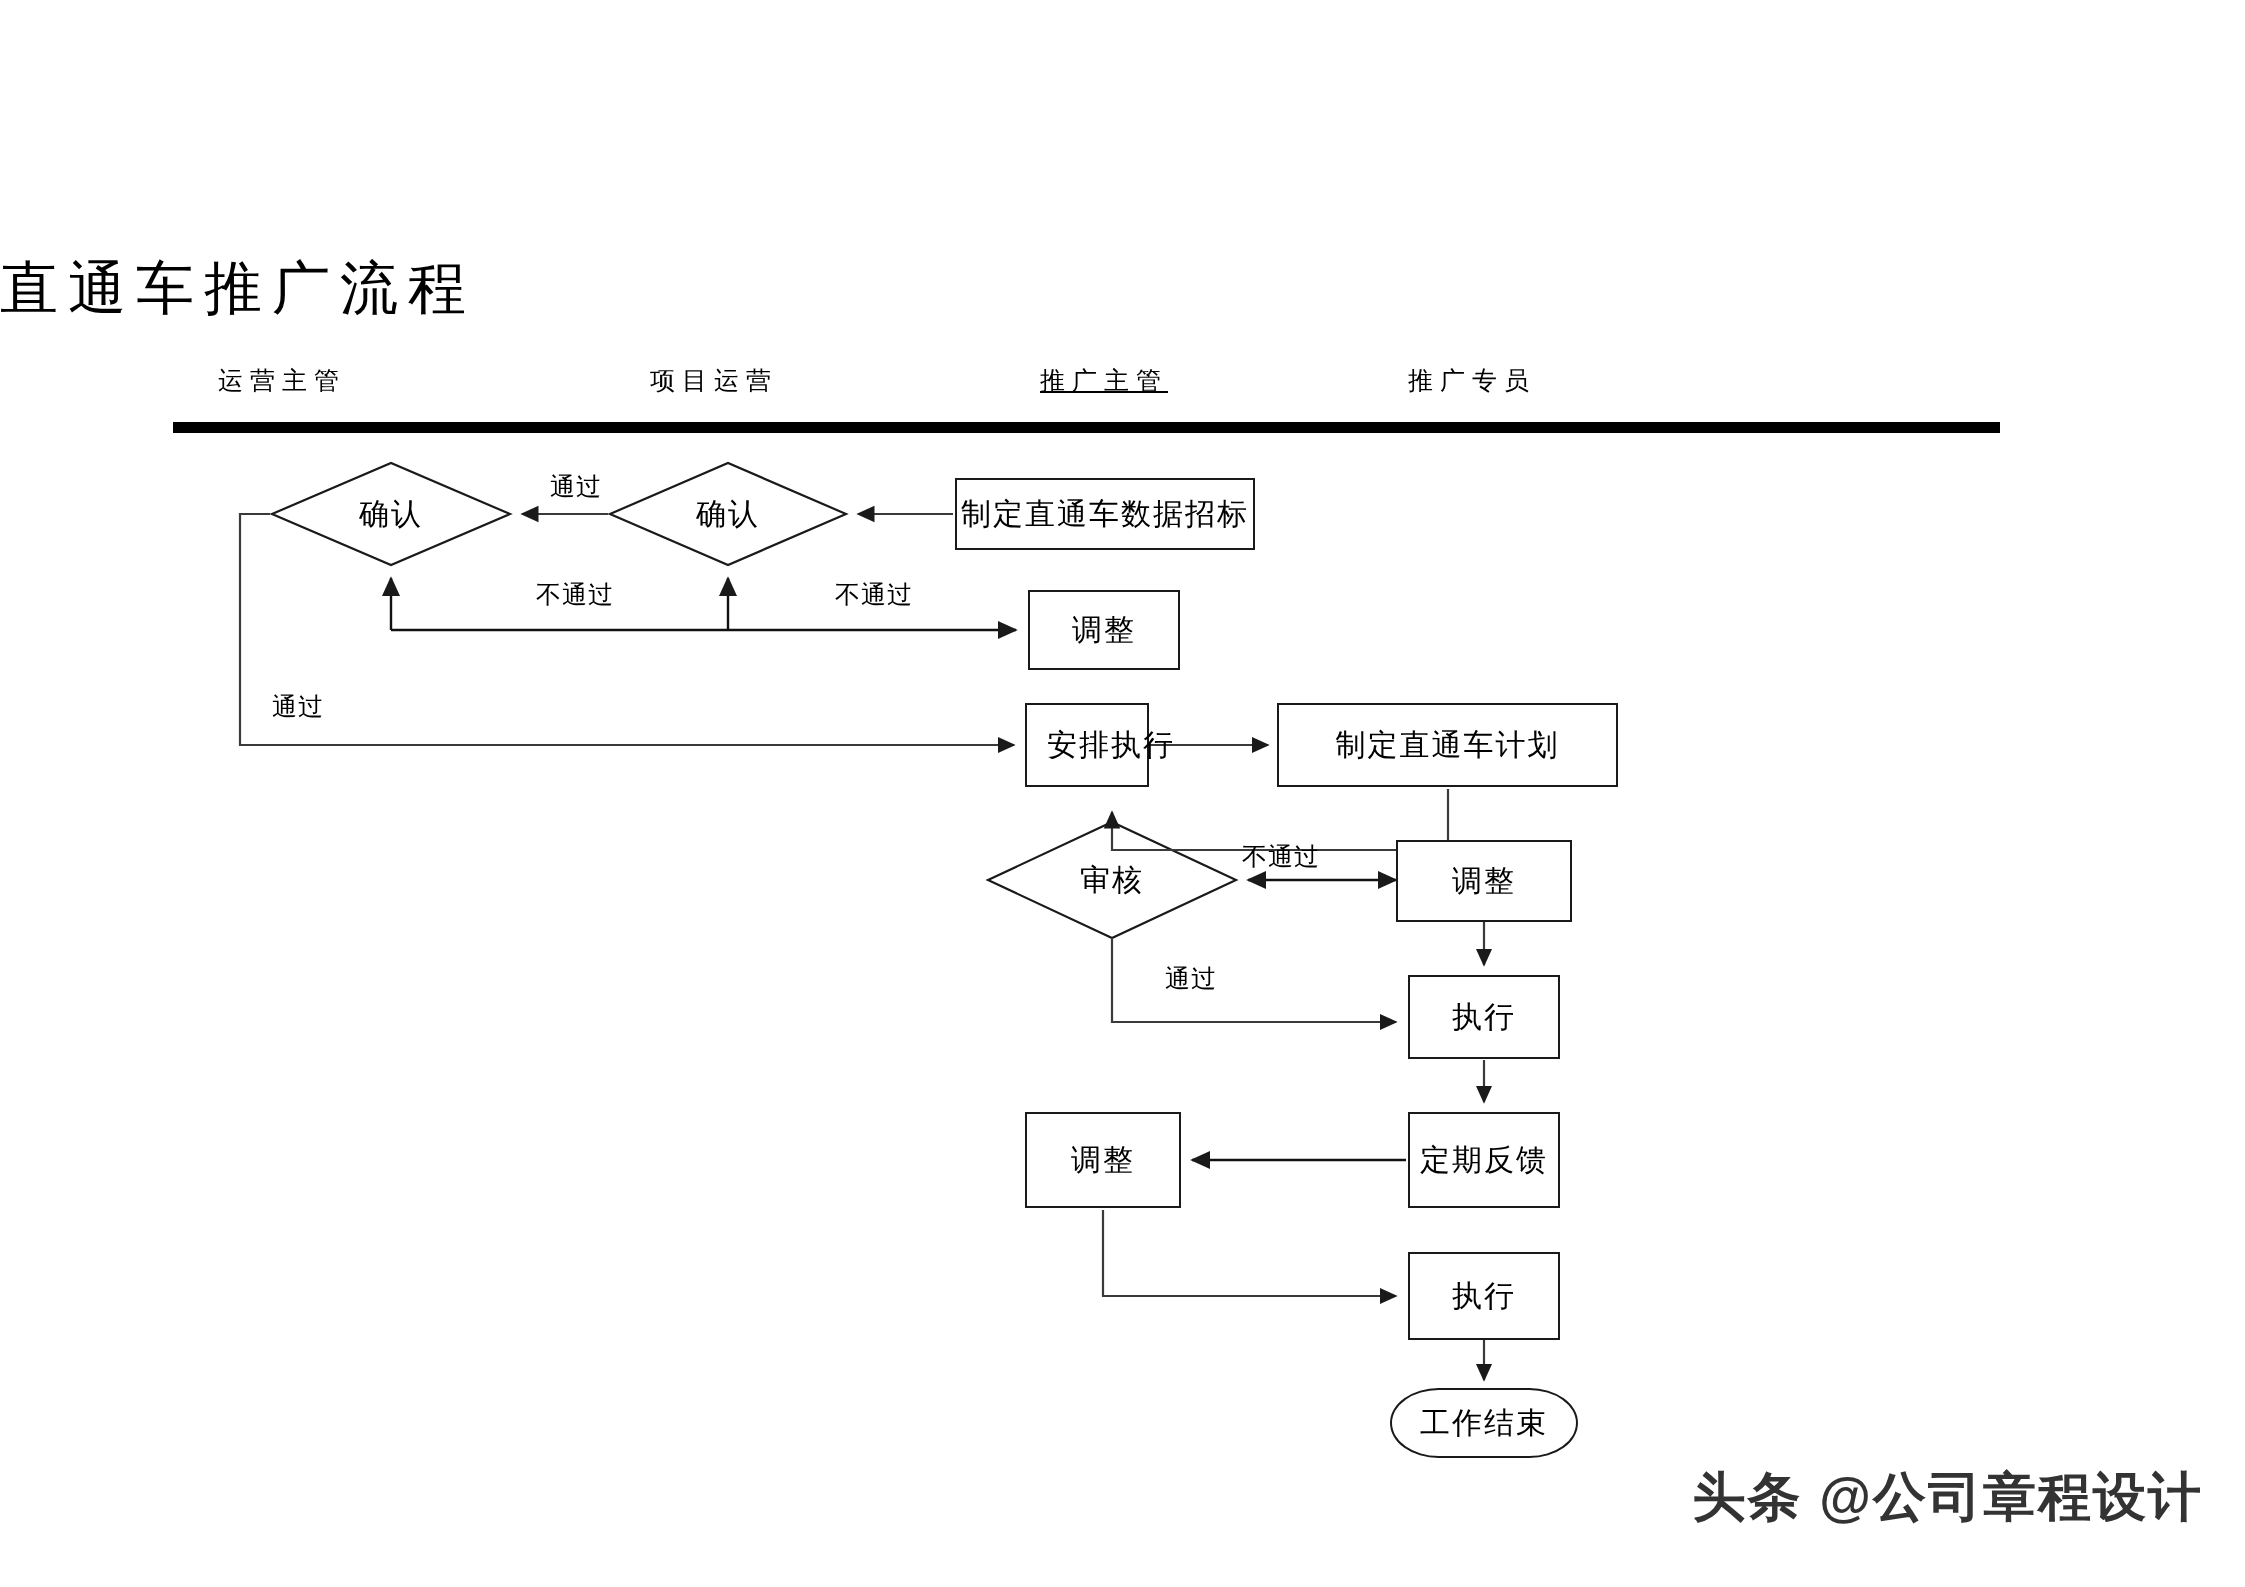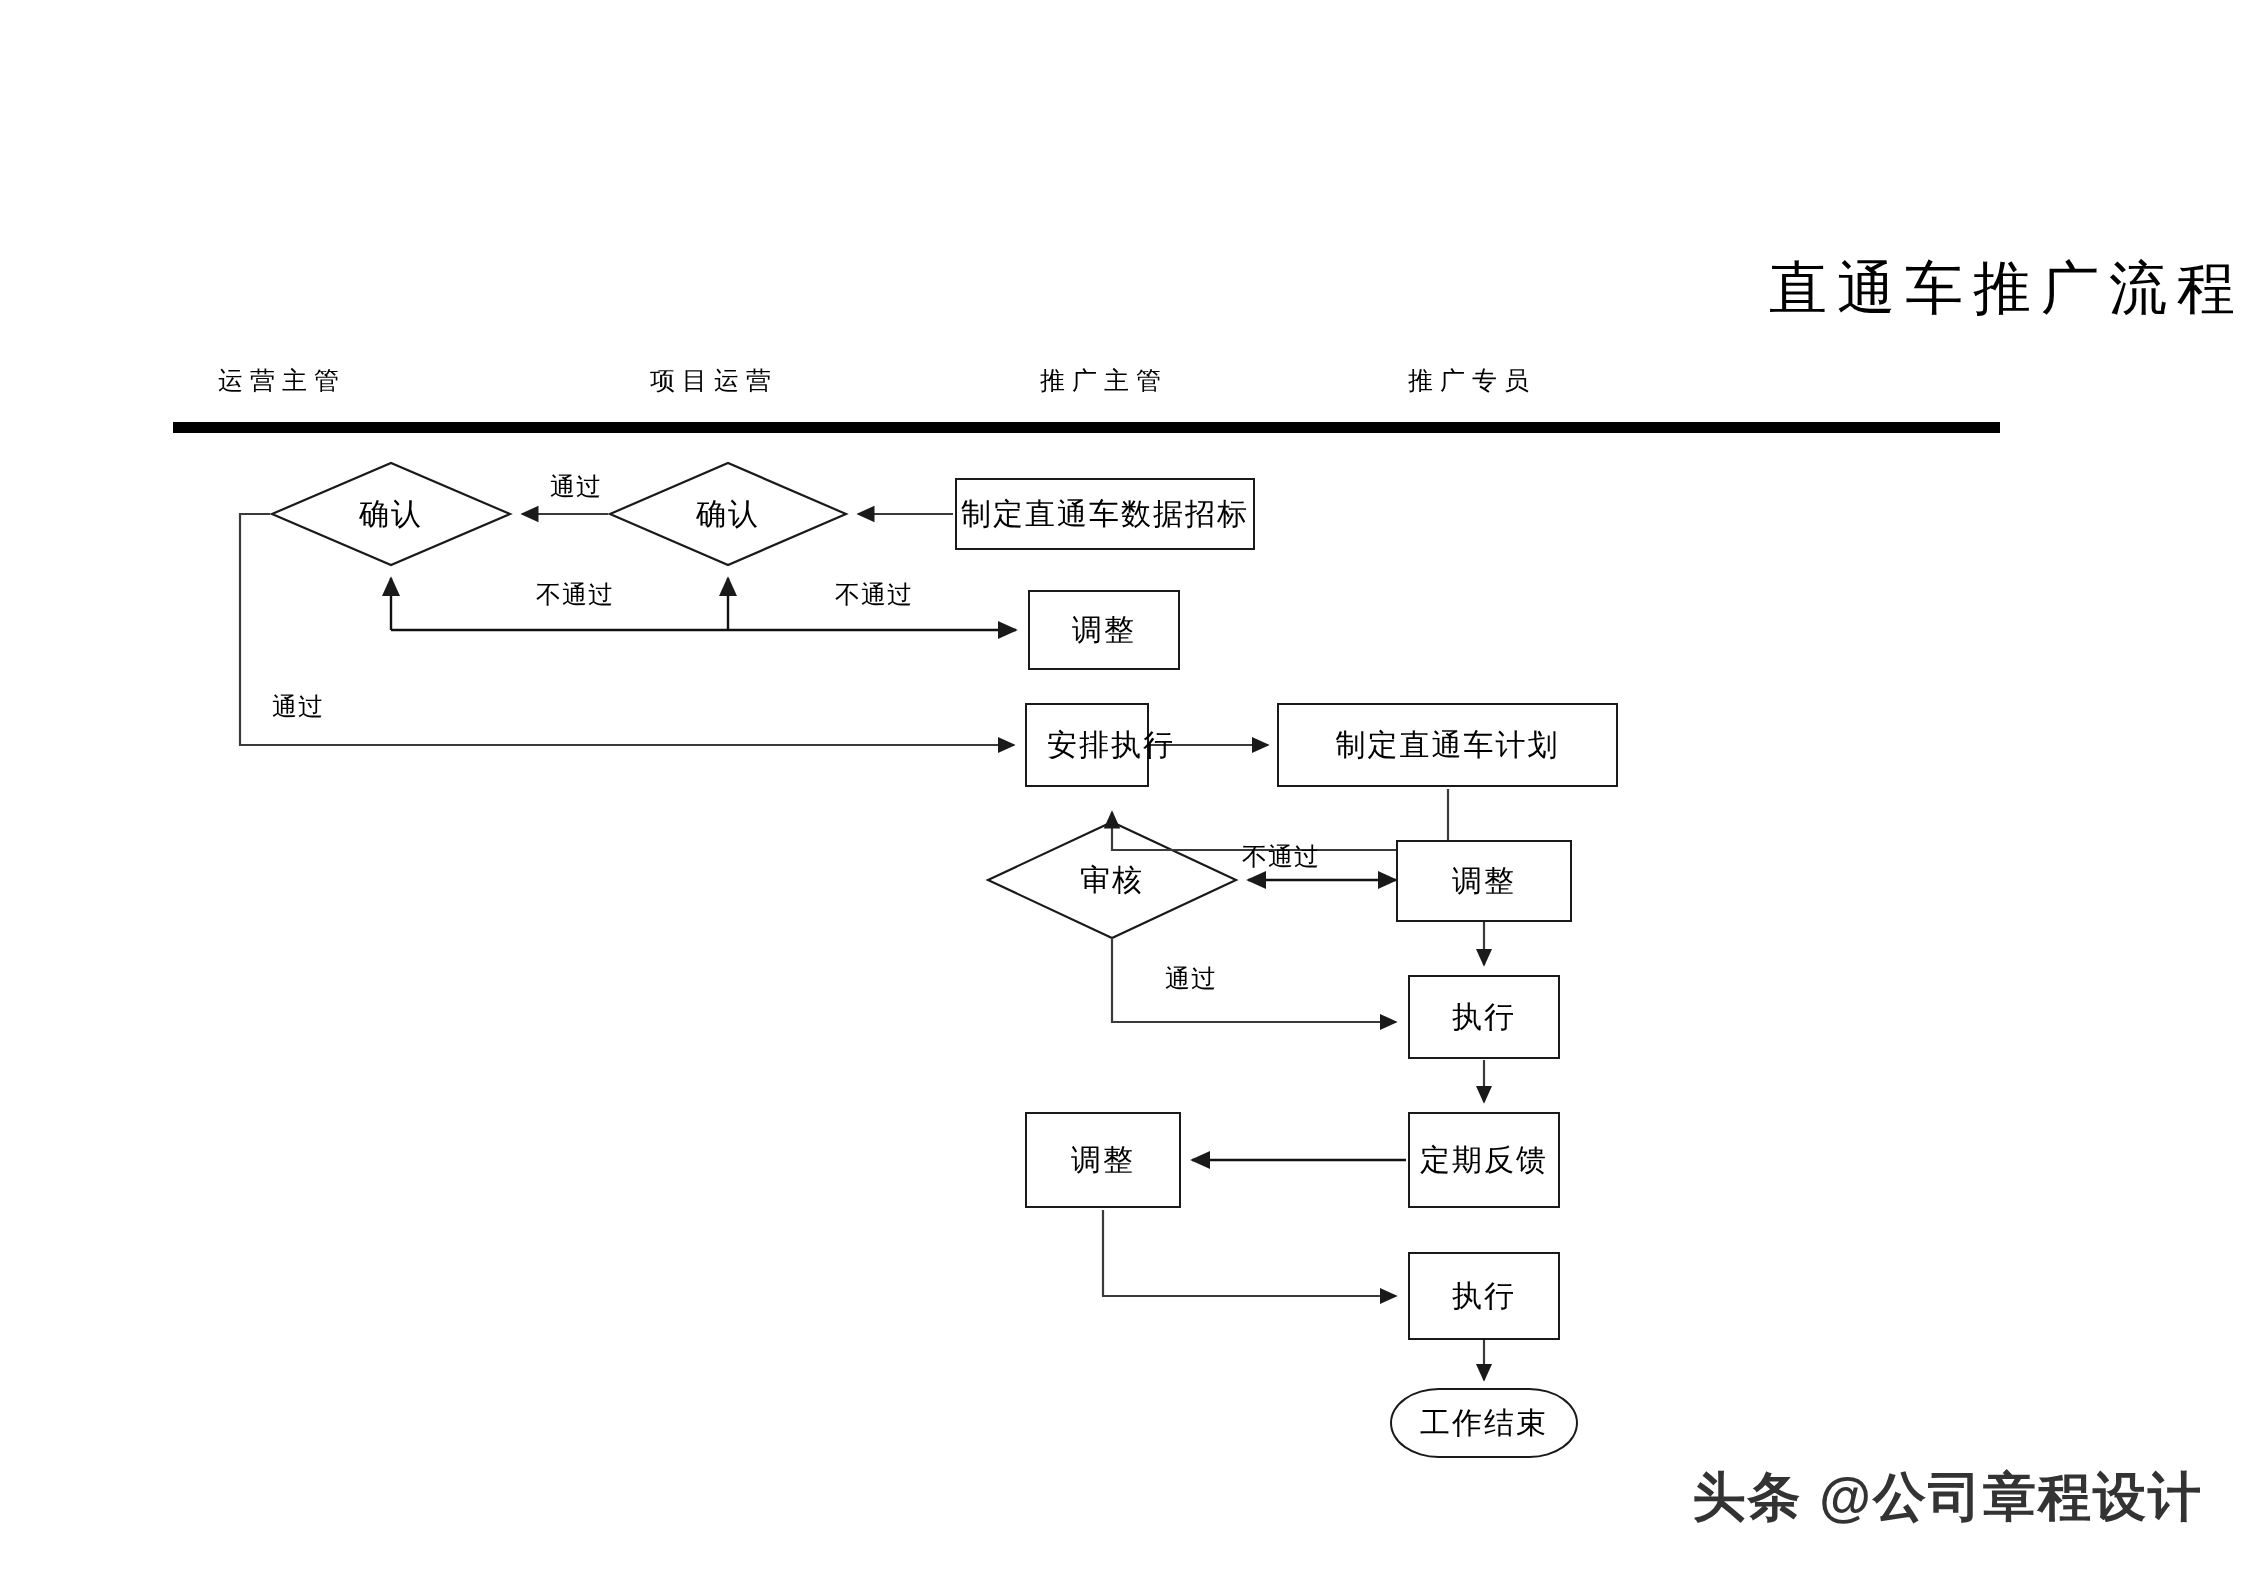--- a/index.html
+++ b/index.html
@@ -19,21 +19,21 @@
     position: absolute;
     inset: 0;
     width: 2245px;
     height: 1587px;
   }
   .page-title {
     position: absolute;
     left: 0;
     top: 250px;
     width: 2245px;
-    text-align: right;
+    text-align: left;
     font-size: 58px;
     letter-spacing: 10px;
     font-weight: 500;
     font-family: "Liberation Serif", "DejaVu Serif", serif;
   }
   .lane-header {
     position: absolute;
     top: 364px;
     font-size: 25px;
     letter-spacing: 7px;
@@ -162,21 +162,21 @@
 
   <path class="stroke" d="M 1103 1210 L 1103 1296 L 1396 1296" marker-end="url(#arrow)"></path>
 
   <line class="stroke" x1="1484" y1="1340" x2="1484" y2="1380" marker-end="url(#arrow)"></line>
 </svg>
 
 <div class="page-title">直通车推广流程</div>
 
 <div class="lane-header" style="left:218px;">运营主管</div>
 <div class="lane-header" style="left:650px;">项目运营</div>
-<div class="lane-header" style="left:1040px;">推广主管</div>
+<div class="lane-header" style="left:1040px;text-decoration:underline;">推广主管</div>
 <div class="lane-header" style="left:1408px;">推广专员</div>
 
 <div class="header-rule"></div>
 
 <div class="diamond-label" style="left:302px; top:488px; width:178px; height:52px;">确认</div>
 <div class="diamond-label" style="left:639px; top:488px; width:178px; height:52px;">确认</div>
 <div class="diamond-label" style="left:1030px; top:854px; width:164px; height:52px;">审核</div>
 
 <div class="node box" style="left:955px; top:478px; width:300px; height:72px;">
   <span>制定直通车数据招标</span>

